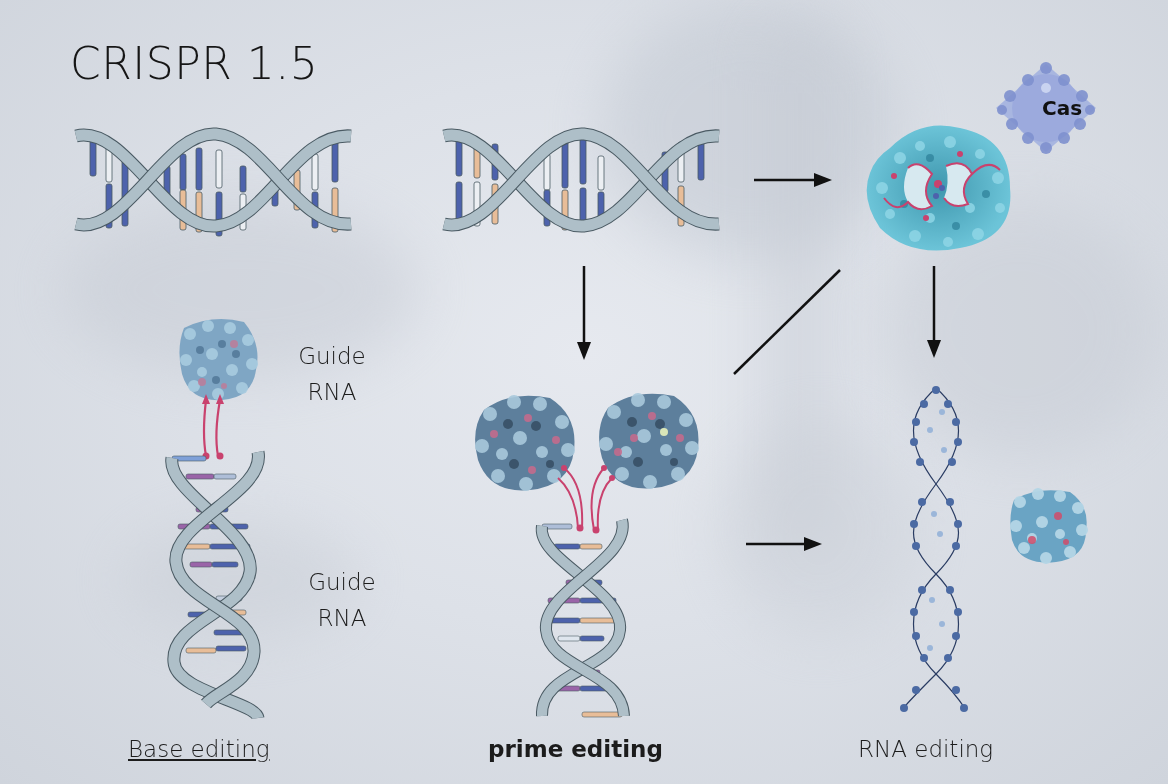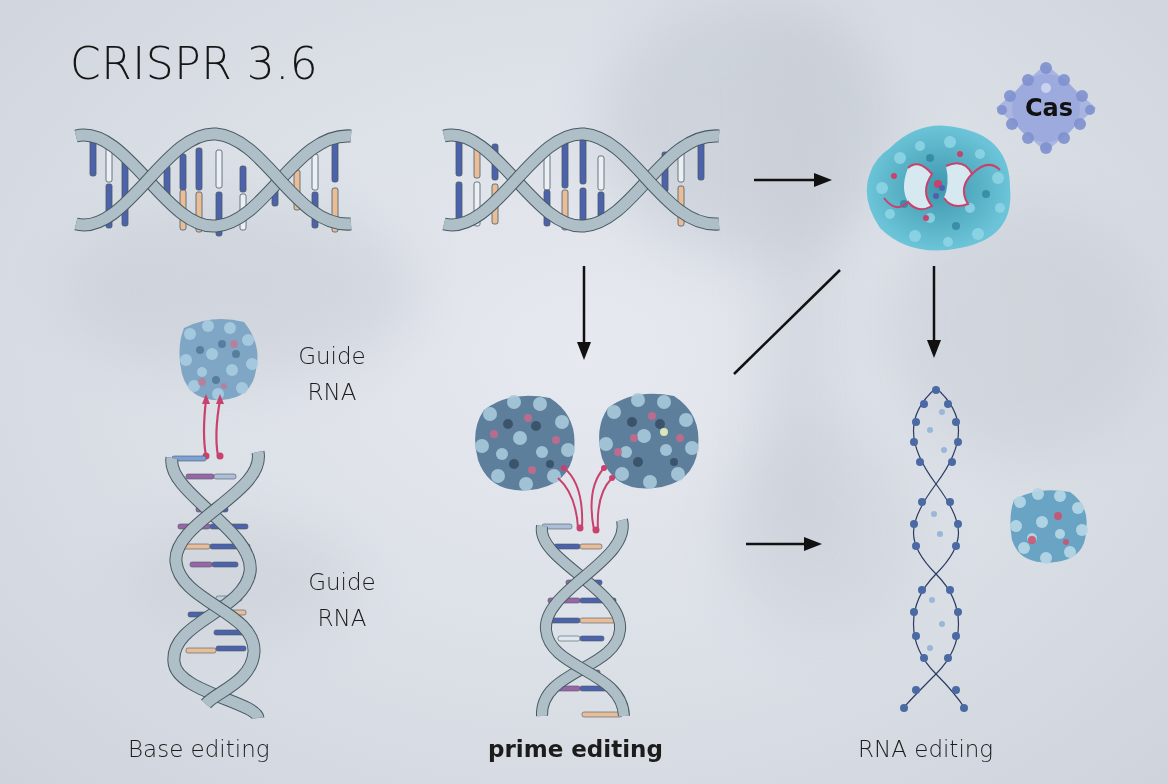--- a/index.html
+++ b/index.html
@@ -6,36 +6,36 @@
   body{width:1168px;height:784px;overflow:hidden;position:relative;
     font-family:"DejaVu Sans","Liberation Sans",sans-serif;
     background:radial-gradient(ellipse at 50% 45%, #e6e9ef 0%, #dde1e8 45%, #cfd4dc 100%);}
   .blur-bg{position:absolute;inset:0;pointer-events:none;}
   .blob{position:absolute;border-radius:50%;filter:blur(28px);opacity:.45;}
   .title{position:absolute;left:70px;top:38px;font-size:44px;color:#161616;font-weight:300;letter-spacing:0.5px;}
   .label{position:absolute;font-size:23px;color:#1c1c1c;font-weight:300;}
   .lbl-center{text-align:center;line-height:36px;}
   svg{position:absolute;overflow:visible;}
   .cas-badge{position:absolute;left:994px;top:62px;width:104px;height:92px;}
-  .cas-text{position:absolute;left:3px;top:0;width:104px;height:92px;display:flex;align-items:center;justify-content:center;
-     font-size:24px;font-weight:bold;color:#111;font-family:"DejaVu Sans",sans-serif;}
+  .cas-text{position:absolute;left:16px;top:0;width:104px;height:92px;display:flex;align-items:center;justify-content:center;
+     font-size:20px;font-weight:bold;color:#111;font-family:"DejaVu Sans",sans-serif;}
 </style>
 </head>
 <body>
 
 <div class="blur-bg">
   <div class="blob" style="left:600px;top:0;width:300px;height:260px;background:#bcc3cd;"></div>
   <div class="blob" style="left:760px;top:20px;width:80px;height:540px;background:#c5cad3;border-radius:30px;"></div>
   <div class="blob" style="left:60px;top:200px;width:360px;height:180px;background:#c3c8d1;"></div>
   <div class="blob" style="left:880px;top:200px;width:280px;height:260px;background:#c4c9d2;"></div>
   <div class="blob" style="left:120px;top:520px;width:240px;height:120px;background:#c7ccd4;"></div>
   <div class="blob" style="left:720px;top:420px;width:200px;height:220px;background:#c9ced6;"></div>
 </div>
 
-<div class="title">CRISPR 3.6</div>
+<div class="title">CRISPR 1.5</div>
 
 <svg style="left:76px;top:130px;" width="280" height="100" viewBox="0 0 280 100">
   <g stroke="#4a5a63" stroke-width="0.8">
     <rect x="14" y="6" width="6" height="40" rx="2" fill="#4d62ac"></rect>
     <rect x="30" y="12" width="6" height="40" rx="2" fill="#eceff3"></rect>
     <rect x="30" y="54" width="6" height="44" rx="2" fill="#4d62ac"></rect>
     <rect x="46" y="30" width="6" height="66" rx="2" fill="#4d62ac"></rect>
     <rect x="88" y="36" width="6" height="38" rx="2" fill="#4d62ac"></rect>
     <rect x="104" y="24" width="6" height="36" rx="2" fill="#4d62ac"></rect>
     <rect x="104" y="60" width="6" height="40" rx="2" fill="#e8bd98"></rect>
@@ -404,15 +404,15 @@
       <circle cx="54" cy="48" r="5"></circle>
       <circle cx="26" cy="52" r="5"></circle>
   </g>
   <g fill="#d14d6a" opacity=".85">
       <circle cx="52" cy="30" r="4"></circle>
       <circle cx="26" cy="54" r="4"></circle>
       <circle cx="60" cy="56" r="3"></circle>
     </g>
 </svg>
 
-<div class="label" style="left:128px;top:736px;">Base editing</div>
+<div class="label" style="left:128px;top:736px;text-decoration:underline;">Base editing</div>
 <div class="label" style="left:488px;top:736px;font-weight:bold;">prime editing</div>
 <div class="label" style="left:858px;top:736px;">RNA editing</div>
 
 </body></html>

